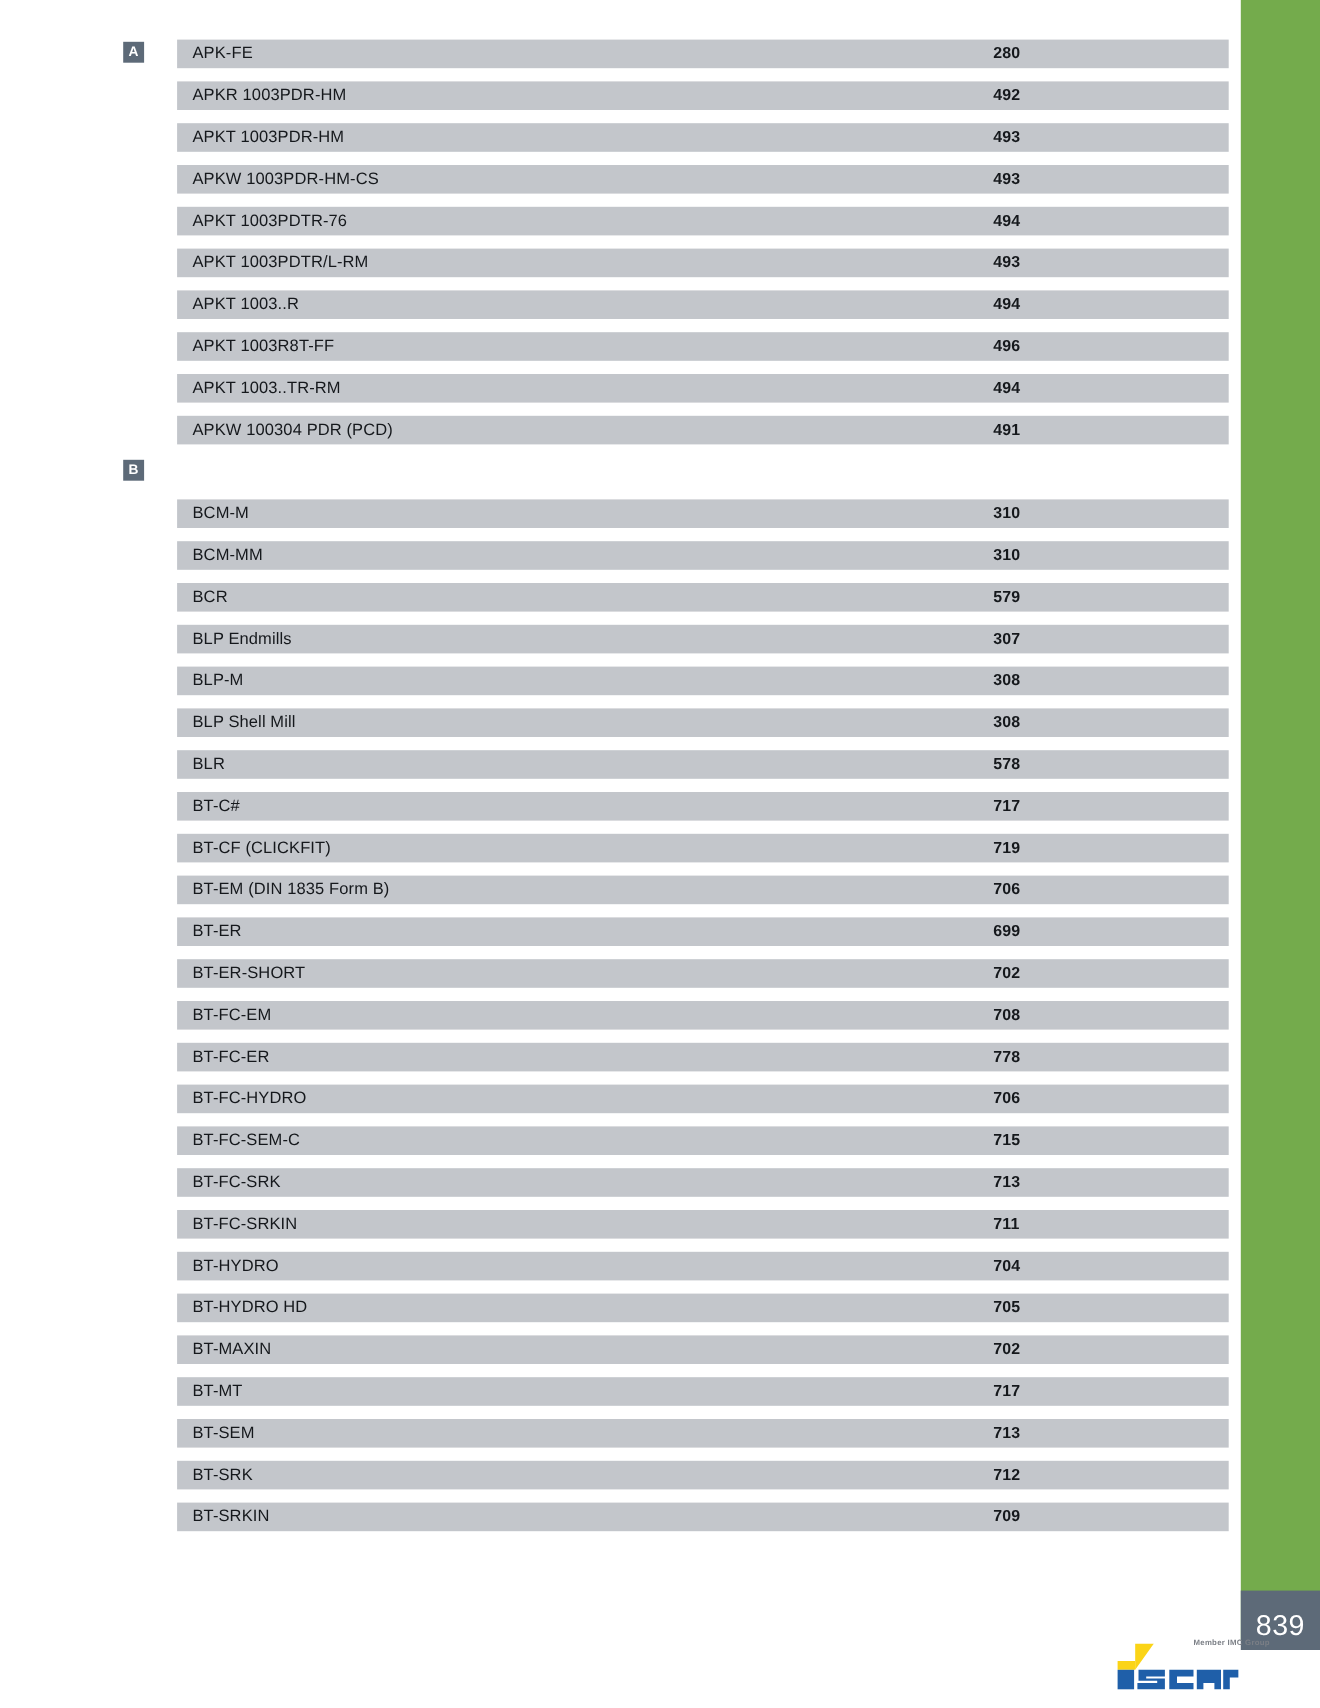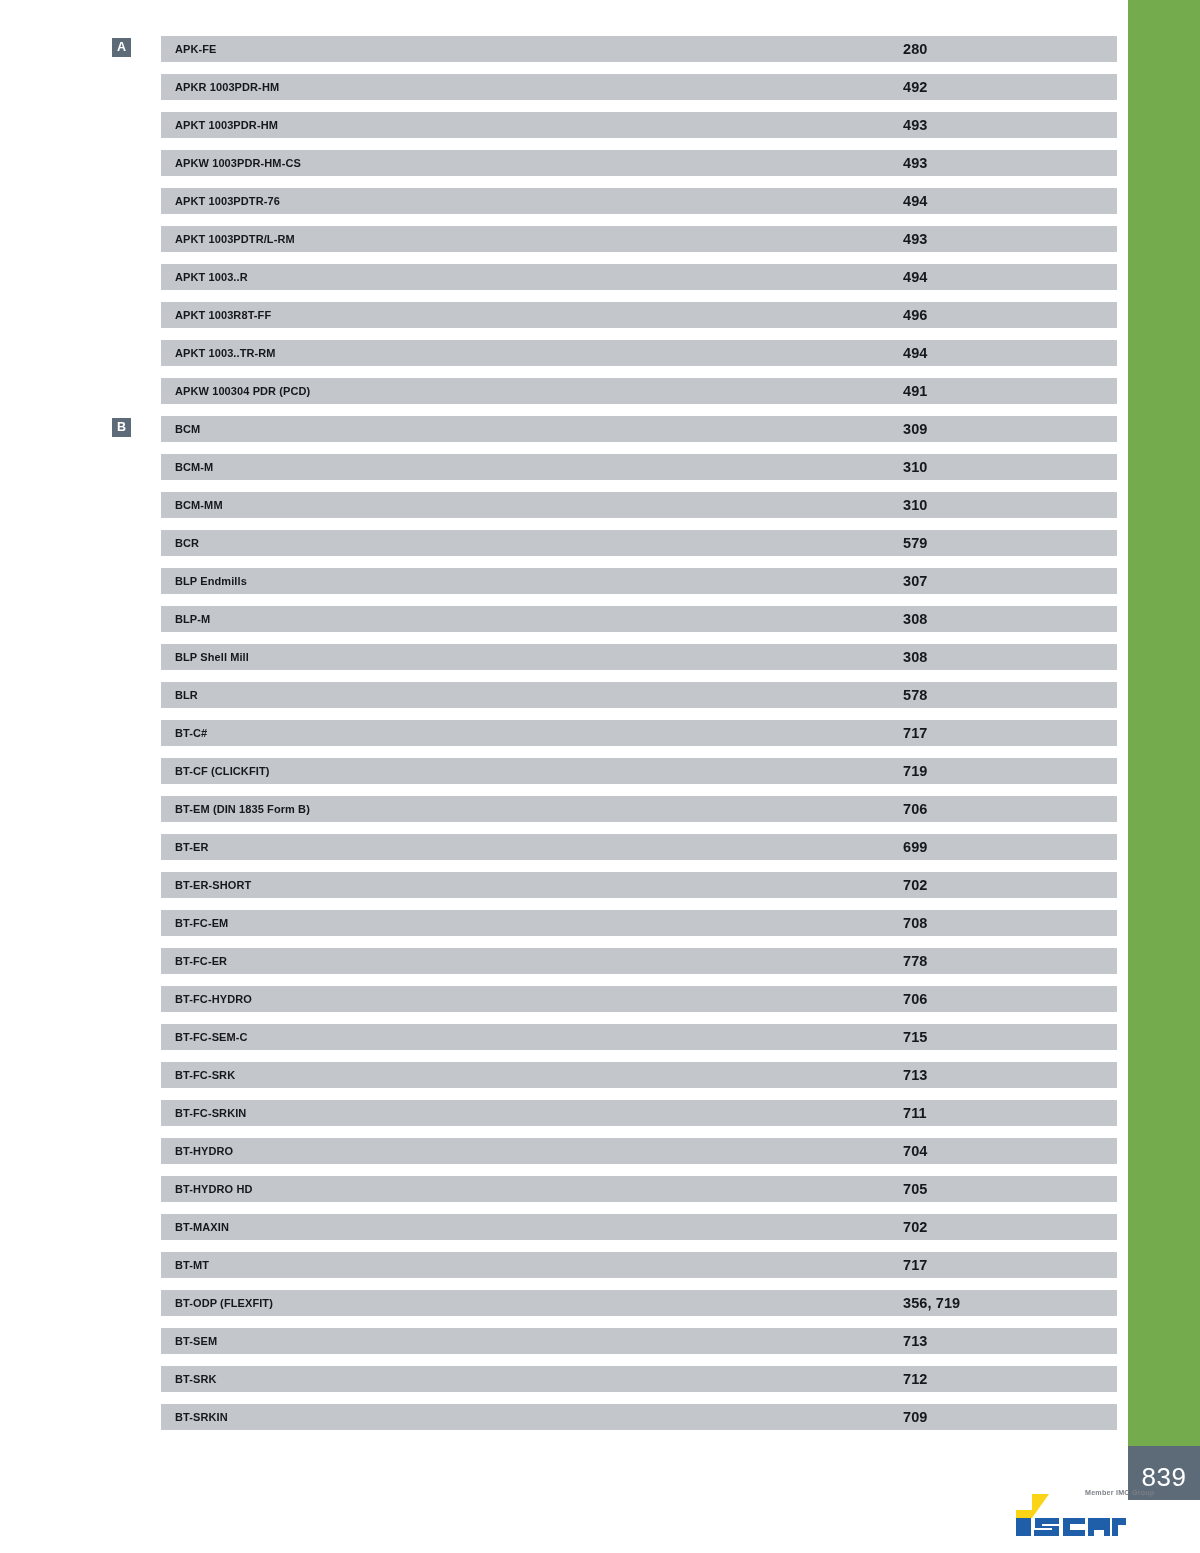--- a/index.html
+++ b/index.html
@@ -58,22 +58,22 @@
     height: 26px;
     background: #c3c6cb;
   }
 
   .row-name {
     position: absolute;
     left: 14px;
     top: 0;
     height: 26px;
     line-height: 26px;
-    font-size: 11px;
-    font-weight: bold;
+    font-size: 15px;
+    font-weight: normal;
     color: #15181c;
     letter-spacing: 0.1px;
     white-space: nowrap;
   }
 
   .row-page {
     position: absolute;
     left: 742px;
     top: 0;
     height: 42px;
@@ -197,24 +197,20 @@
         </div>
       </div>
       <div class="index-row">
         <div class="row-bar">
           <span class="row-name">APKW 100304 PDR (PCD)</span>
           <span class="row-page">491</span>
         </div>
       </div>
       <div class="index-row">
         <div class="letter-badge">B</div>
-        <div class="row-bar">
-          <span class="row-name">BCM</span>
-          <span class="row-page">309</span>
-        </div>
       </div>
       <div class="index-row">
         <div class="row-bar">
           <span class="row-name">BCM-M</span>
           <span class="row-page">310</span>
         </div>
       </div>
       <div class="index-row">
         <div class="row-bar">
           <span class="row-name">BCM-MM</span>
@@ -332,26 +328,20 @@
       <div class="index-row">
         <div class="row-bar">
           <span class="row-name">BT-MAXIN</span>
           <span class="row-page">702</span>
         </div>
       </div>
       <div class="index-row">
         <div class="row-bar">
           <span class="row-name">BT-MT</span>
           <span class="row-page">717</span>
-        </div>
-      </div>
-      <div class="index-row">
-        <div class="row-bar">
-          <span class="row-name">BT-ODP (FLEXFIT)</span>
-          <span class="row-page">356, 719</span>
         </div>
       </div>
       <div class="index-row">
         <div class="row-bar">
           <span class="row-name">BT-SEM</span>
           <span class="row-page">713</span>
         </div>
       </div>
       <div class="index-row">
         <div class="row-bar">

